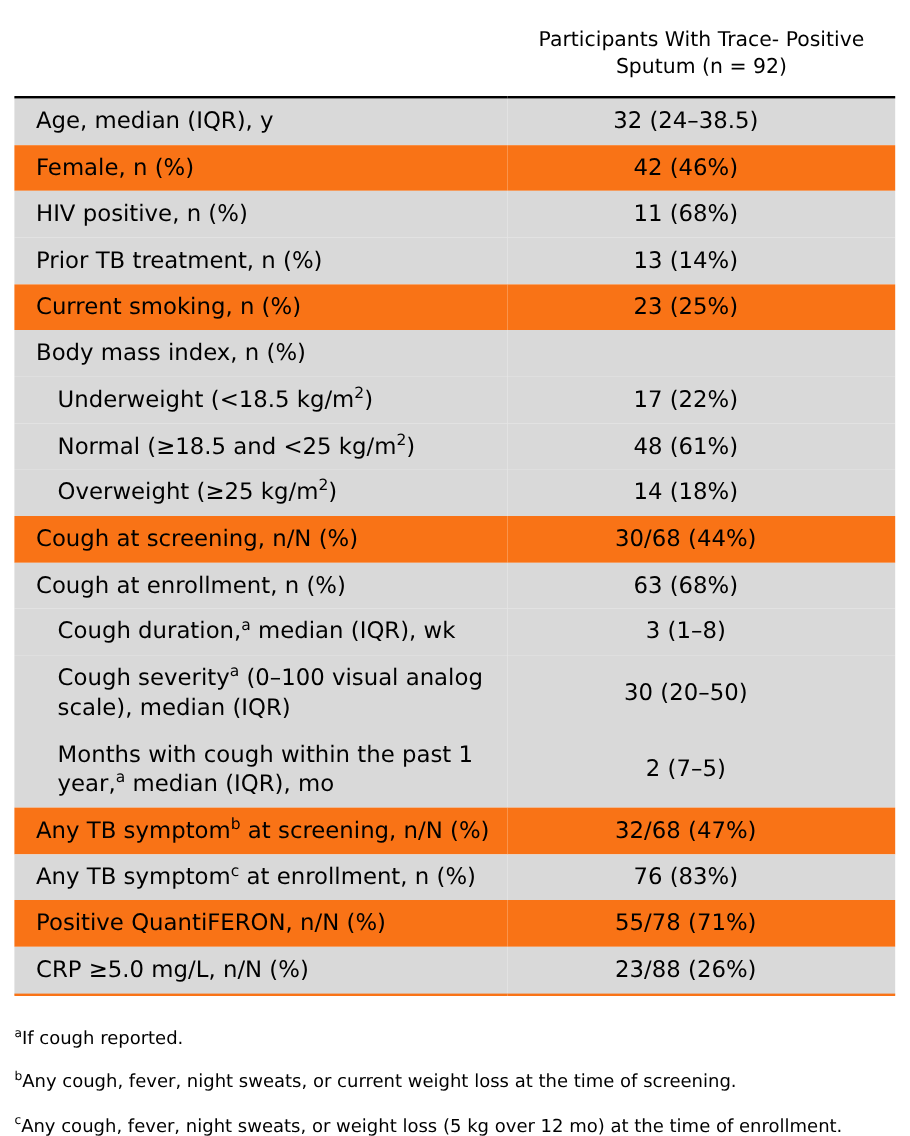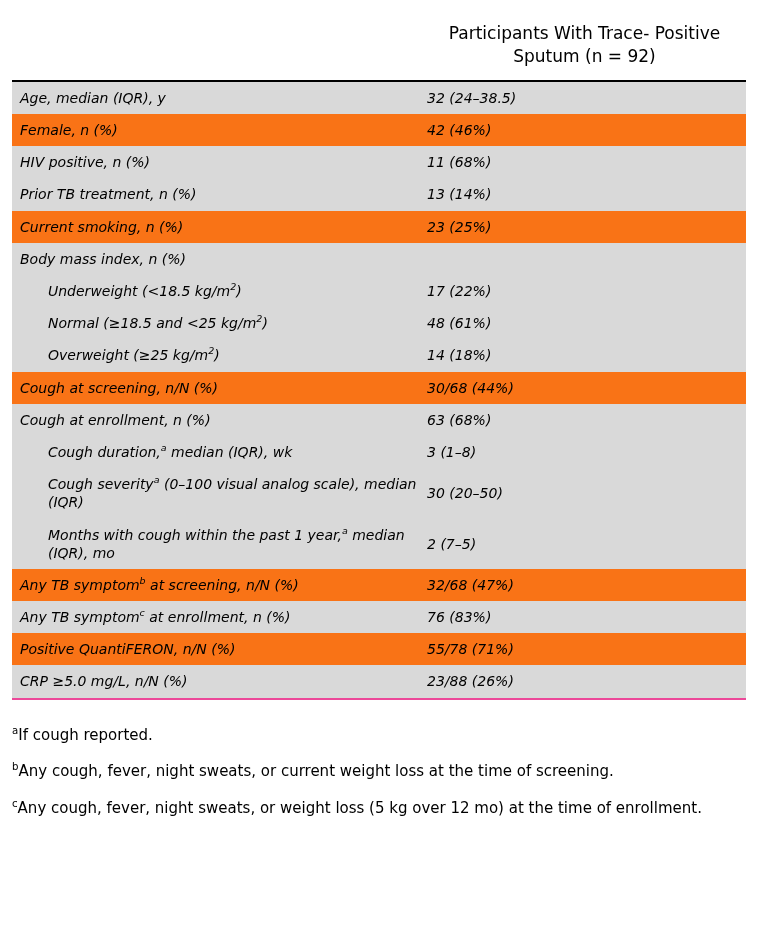--- a/index.html
+++ b/index.html
@@ -43,36 +43,35 @@
   .rule-top {
     border-bottom: 2px solid #000000;
   }
   tbody tr.shade td {
     background: #d9d9d9;
   }
   tbody tr.plain td {
     background: #f97316;
   }
   tbody td {
-    font-size: 14px;
+    font-size: 19px;
     line-height: 1.3;
-    padding: 7px 6px 7px 8px;
+    padding: 7px 6px 7px 18px;
     vertical-align: middle;
-    font-style: italic;
   }
   tbody td.val {
-    text-align: left;
+    text-align: center;
     padding-left: 4px;
     padding-right: 30px;
   }
   td.indent1 {
     padding-left: 36px;
   }
   .rule-bottom td {
-    border-bottom: 2px solid #ec4899;
+    border-bottom: 2px solid #f97316;
   }
   sup {
     font-size: 0.68em;
     vertical-align: super;
     line-height: 0;
   }
   .footnotes {
     padding: 10px 12px 0 12px;
     font-size: 15px;
     line-height: 1.45;

